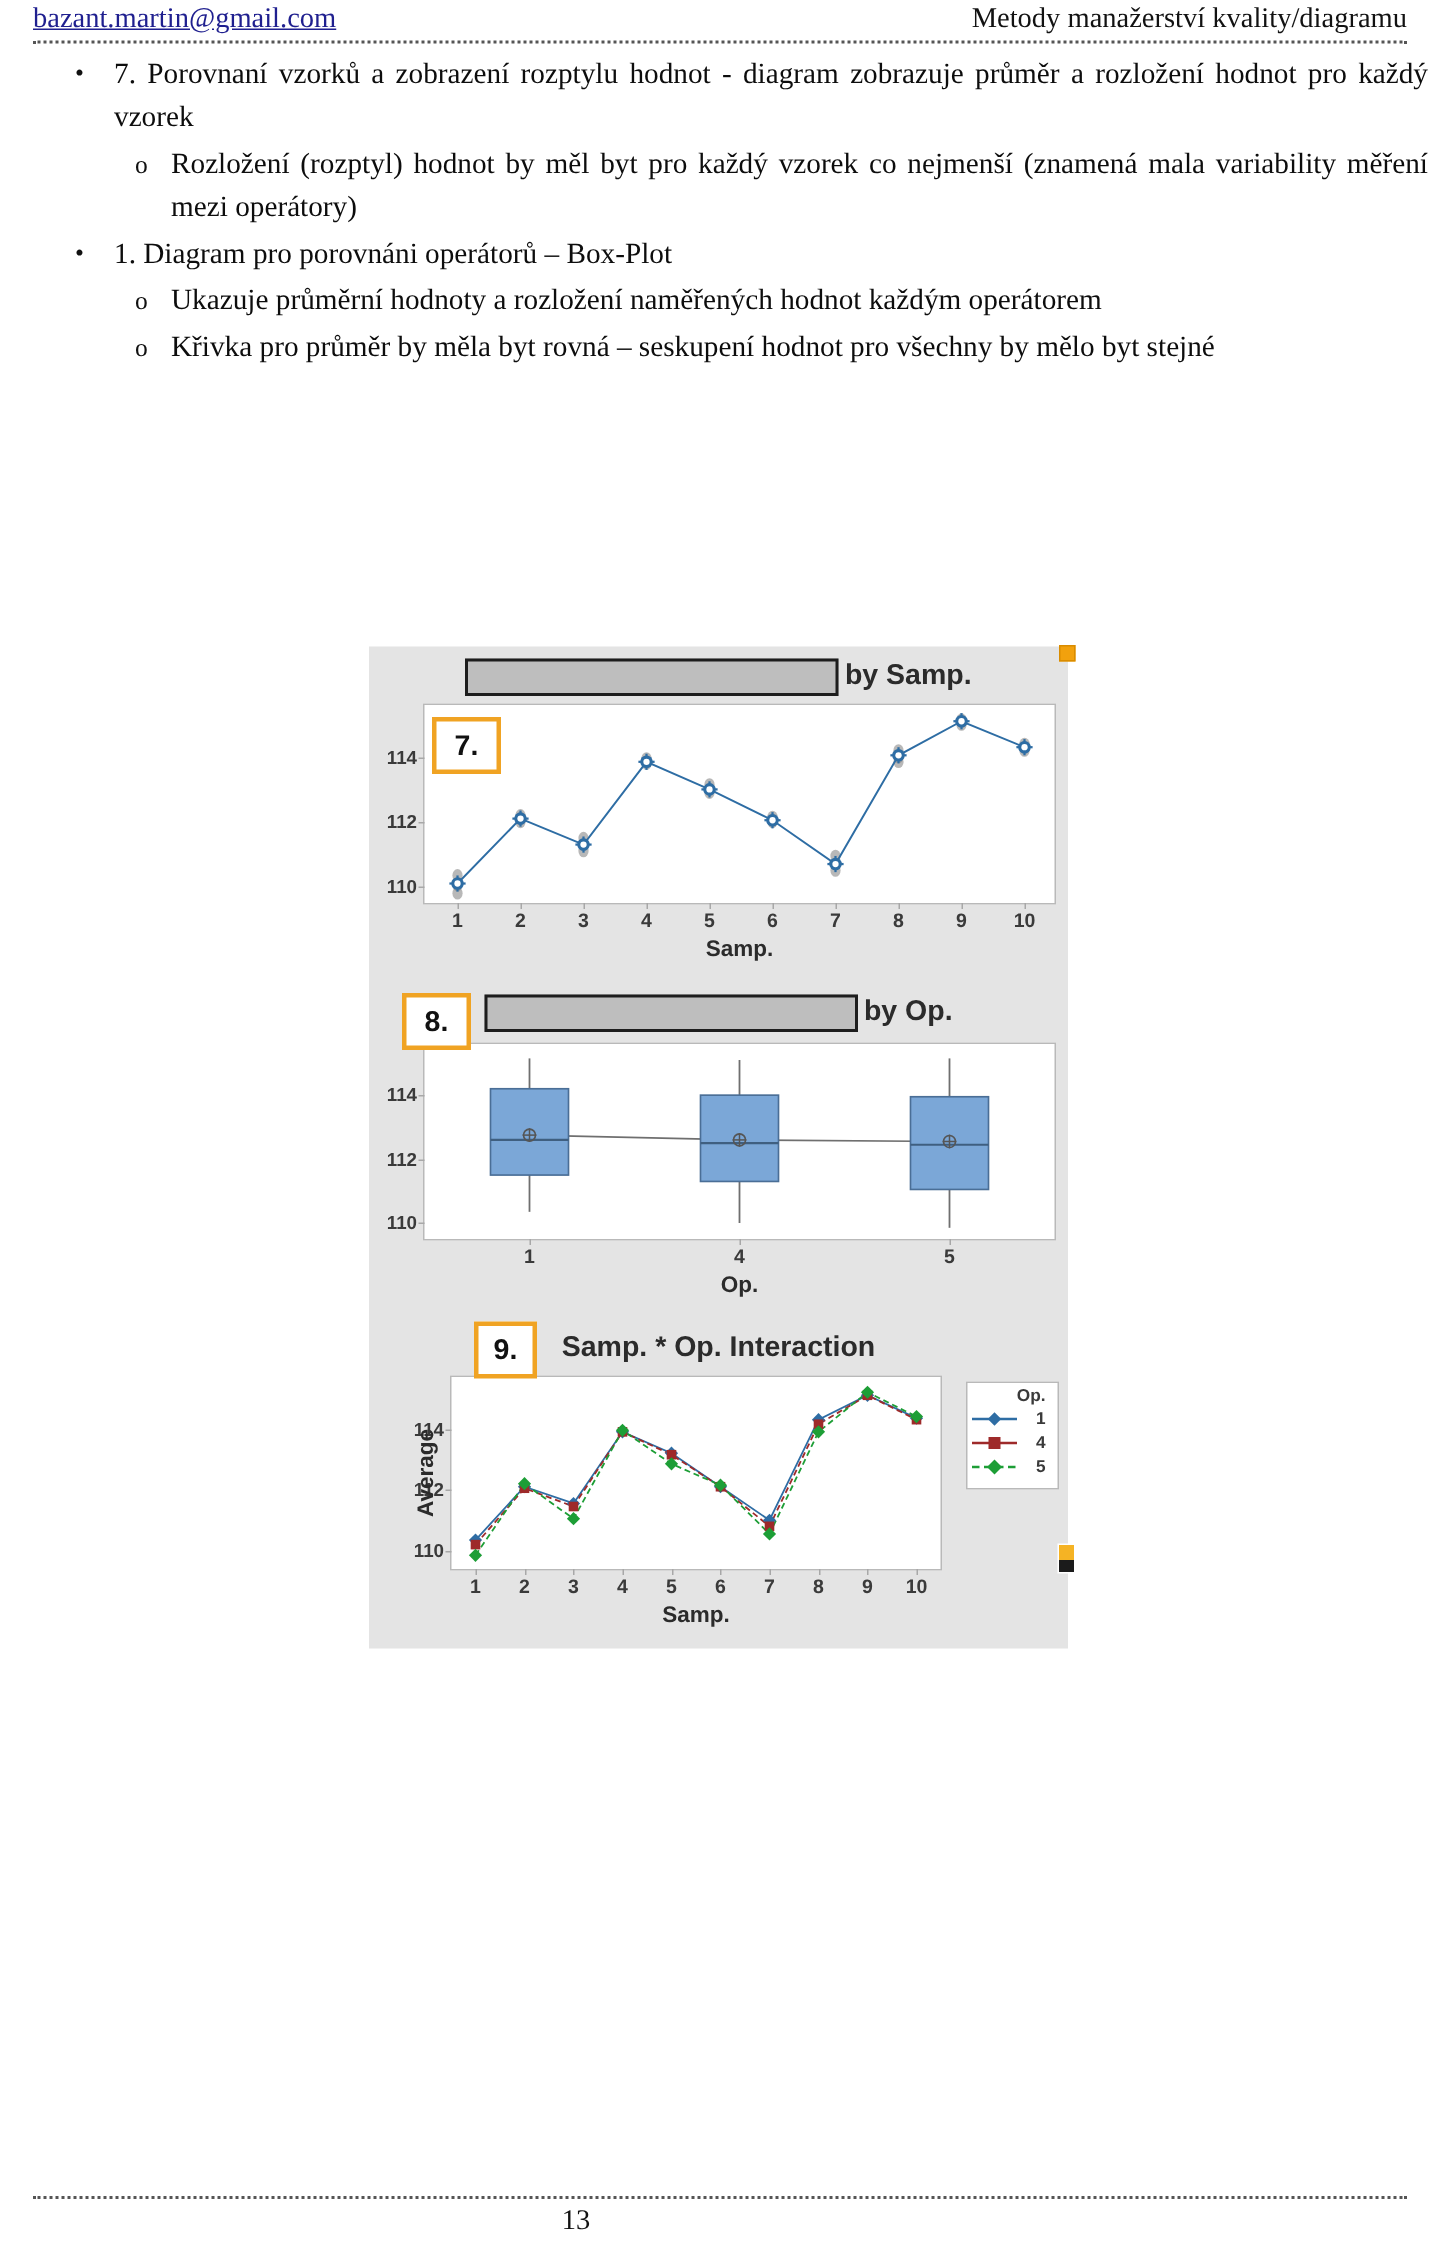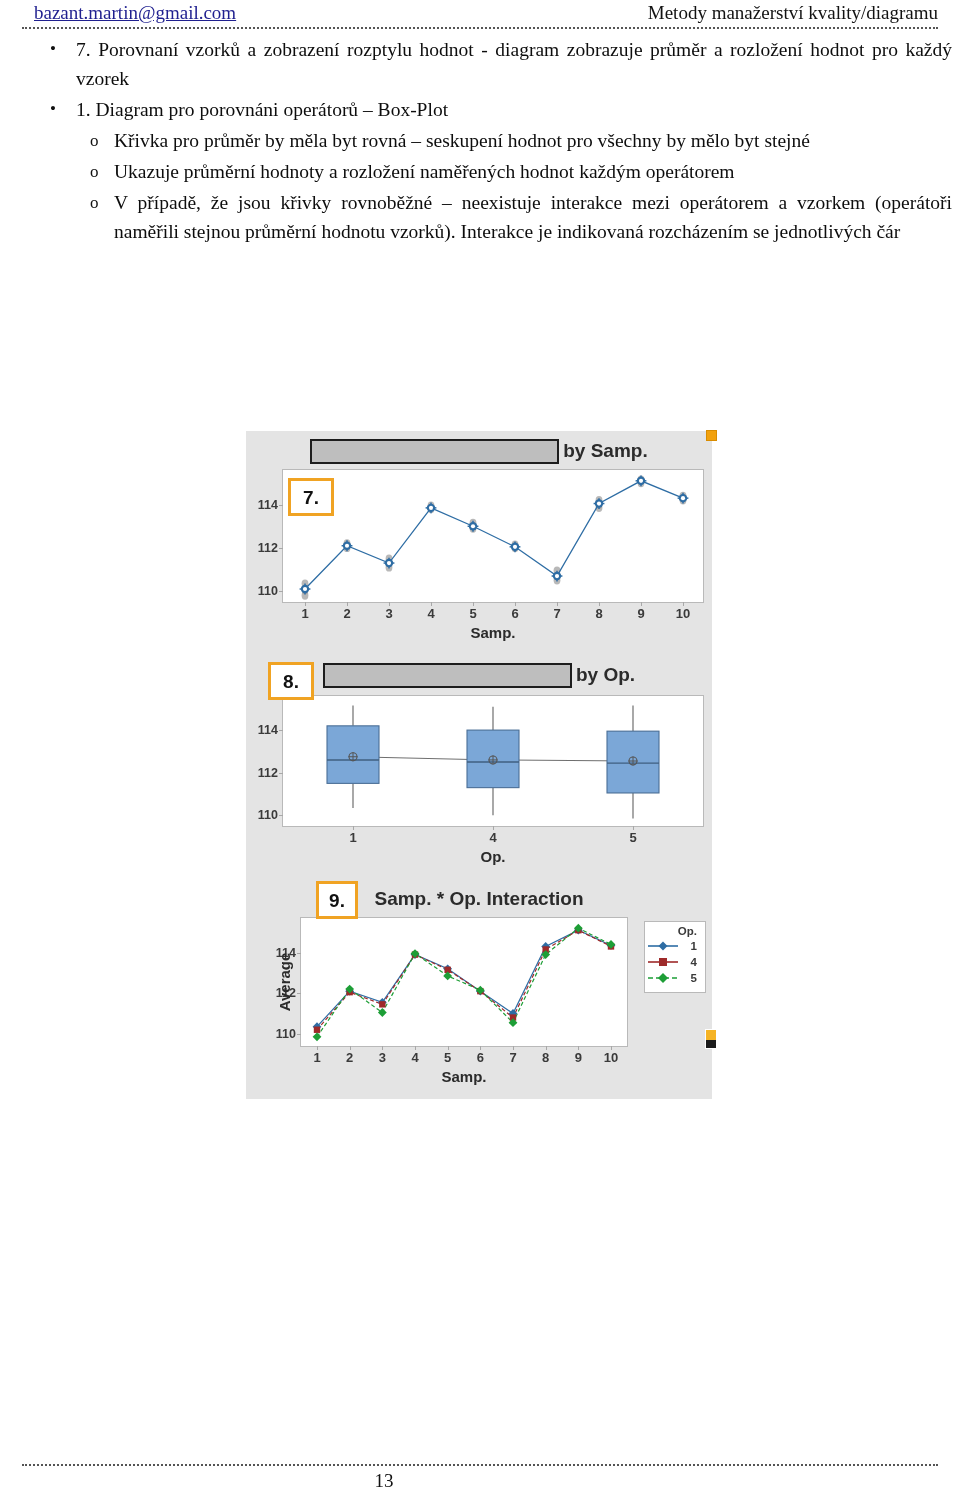--- a/index.html
+++ b/index.html
@@ -28,21 +28,20 @@
   .hdr-email {
     position: absolute;
     left: 0px;
     top: 0px;
     font-family: "Liberation Serif", serif;
     font-size: 19px;
     color: #1f1f8f;
     text-decoration: underline;
     letter-spacing: 0px;
     white-space: nowrap;
-    margin-left: 12px;
   }
   .hdr-title {
     position: absolute;
     right: 0px;
     top: 0px;
     font-family: "Liberation Serif", serif;
     font-size: 19px;
     color: #121212;
     white-space: nowrap;
   }
@@ -321,31 +320,31 @@
 <div class="page-header">
   <span class="hdr-email">bazant.martin@gmail.com</span>
   <span class="hdr-title">Metody manažerství kvality/diagramu</span>
 </div>
 <div class="hdr-rule"></div>
 
 <div class="body-block">
   <div class="li lvl1">
     <span class="just-first">7. Porovnaní vzorků a zobrazení rozptylu hodnot - diagram zobrazuje průměr a rozložení hodnot pro každý vzorek</span>
   </div>
+  <div class="li lvl2">
+    <span class="just-first">Rozložení (rozptyl) hodnot by měl byt pro každý vzorek co nejmenší (znamená mala variability měření mezi operátory)</span>
+  </div>
   <div class="li lvl1">
     <span>1. Diagram pro porovnáni operátorů – Box-Plot</span>
   </div>
   <div class="li lvl2">
+    <span>Ukazuje průměrní hodnoty a rozložení naměřených hodnot každým operátorem</span>
+  </div>
+  <div class="li lvl2">
     <span>Křivka pro průměr by měla byt rovná – seskupení hodnot pro všechny by mělo byt stejné</span>
-  </div>
-  <div class="li lvl2">
-    <span>Ukazuje průměrní hodnoty a rozložení naměřených hodnot každým operátorem</span>
-  </div>
-  <div class="li lvl2">
-    <span class="just-first">V případě, že jsou křivky rovnoběžné – neexistuje interakce mezi operátorem a vzorkem (operátoři naměřili stejnou průměrní hodnotu vzorků). Interakce je indikovaná rozcházením se jednotlivých čár</span>
   </div>
 </div>
 
 <div class="figure-wrap">
   <div class="figure-bg"></div>
   <div class="sel-handle tr"></div>
   <div class="sel-handle br"></div>
 
   <div class="chart" id="chart-1">
     <div class="chart-title">

